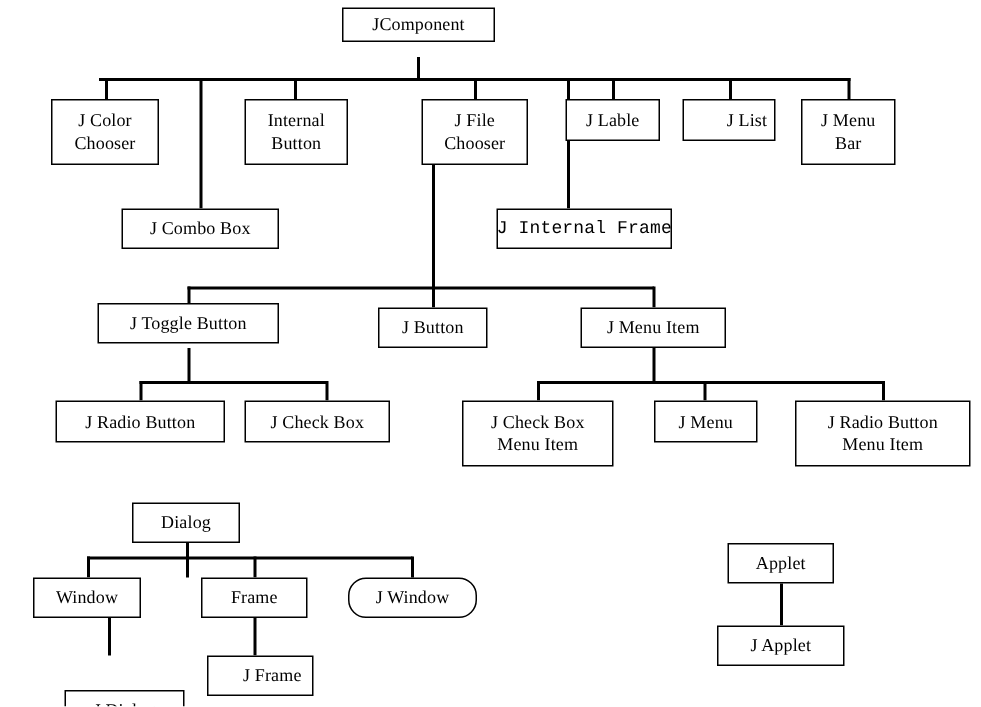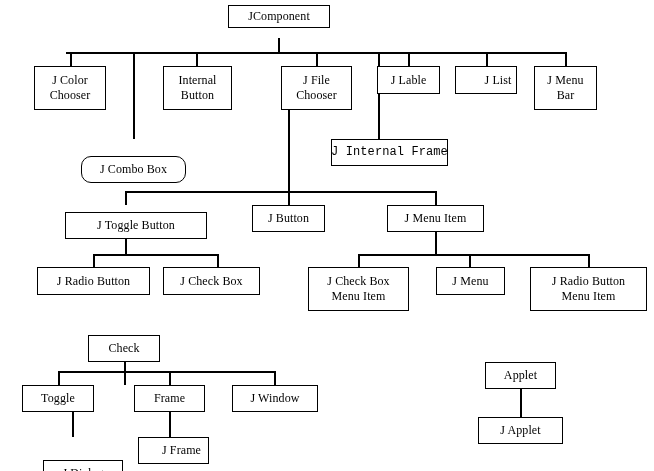--- a/index.html
+++ b/index.html
@@ -108,29 +108,29 @@
 
   <div class="node" style="left:455px;top:66px;width:62px;height:28px;padding-left:24px;">
     <span class="ln">J List</span>
   </div>
 
   <div class="node" style="left:534px;top:66px;width:63px;height:44px;">
     <span class="ln">J Menu</span>
     <span class="ln">Bar</span>
   </div>
 
-  <div class="node" style="left:81px;top:156px;width:105px;height:27px;border-radius:10px;">
+  <div class="node" style="left:81px;top:139px;width:105px;height:27px;">
     <span class="ln">J Combo Box</span>
   </div>
 
   <div class="node" style="left:331px;top:139px;width:117px;height:27px;font-family:Liberation Mono, monospace;">
     <span class="ln">J Internal Frame</span>
   </div>
 
-  <div class="node" style="left:65px;top:212px;width:142px;height:27px;">
+  <div class="node" style="left:65px;top:202px;width:121px;height:27px;">
     <span class="ln">J Toggle Button</span>
   </div>
 
   <div class="node" style="left:252px;top:205px;width:73px;height:27px;">
     <span class="ln">J Button</span>
   </div>
 
   <div class="node" style="left:387px;top:205px;width:97px;height:27px;">
     <span class="ln">J Menu Item</span>
   </div>
@@ -151,32 +151,32 @@
   <div class="node" style="left:436px;top:267px;width:69px;height:28px;">
     <span class="ln">J Menu</span>
   </div>
 
   <div class="node" style="left:530px;top:267px;width:117px;height:44px;">
     <span class="ln">J Radio Button</span>
     <span class="ln">Menu Item</span>
   </div>
 
   <div class="node" style="left:88px;top:335px;width:72px;height:27px;">
-    <span class="ln">Check</span>
+    <span class="ln">Dialog</span>
   </div>
 
   <div class="node" style="left:22px;top:385px;width:72px;height:27px;">
-    <span class="ln">Toggle</span>
+    <span class="ln">Window</span>
   </div>
 
   <div class="node" style="left:134px;top:385px;width:71px;height:27px;justify-content:center;">
     <span class="ln">Frame</span>
   </div>
 
-  <div class="node" style="left:232px;top:385px;width:86px;height:27px;">
+  <div class="node" style="left:232px;top:385px;width:86px;height:27px;border-radius:12px;">
     <span class="ln">J Window</span>
   </div>
 
   <div class="node" style="left:43px;top:460px;width:80px;height:27px;">
     <span class="ln">J Dialog</span>
   </div>
 
   <div class="node" style="left:138px;top:437px;width:71px;height:27px;padding-left:16px;">
     <span class="ln">J Frame</span>
   </div>

